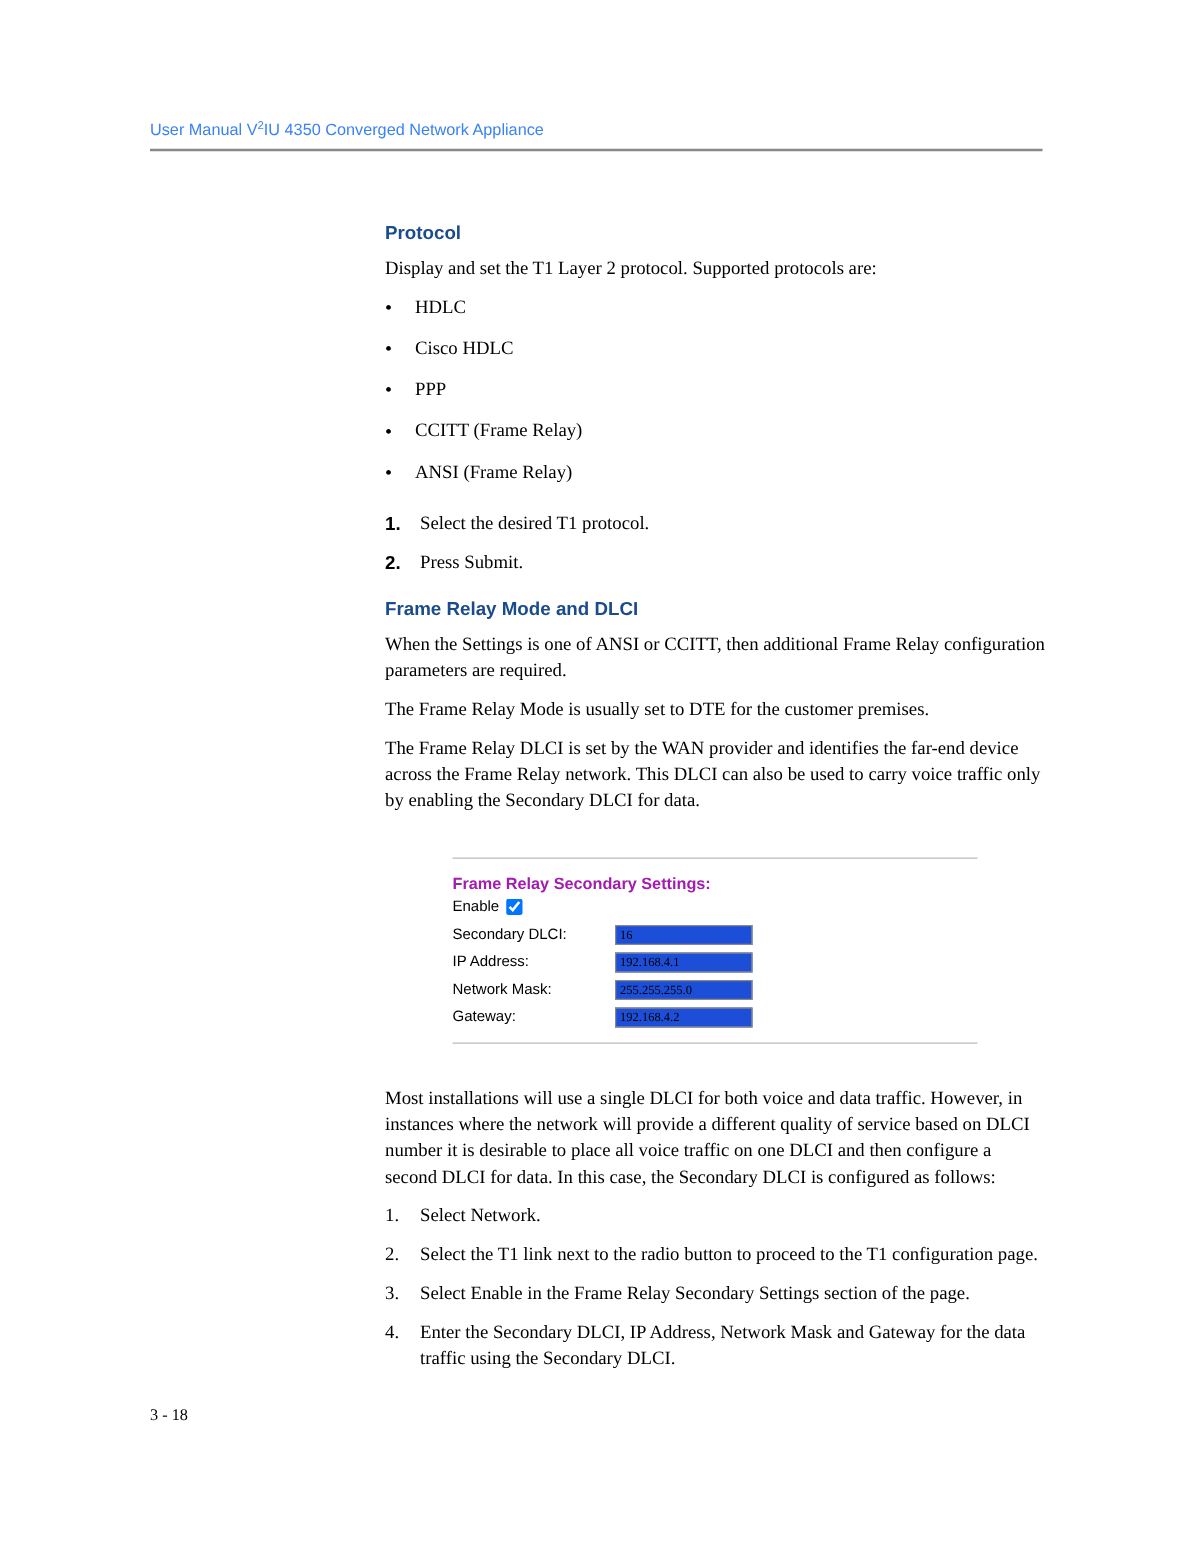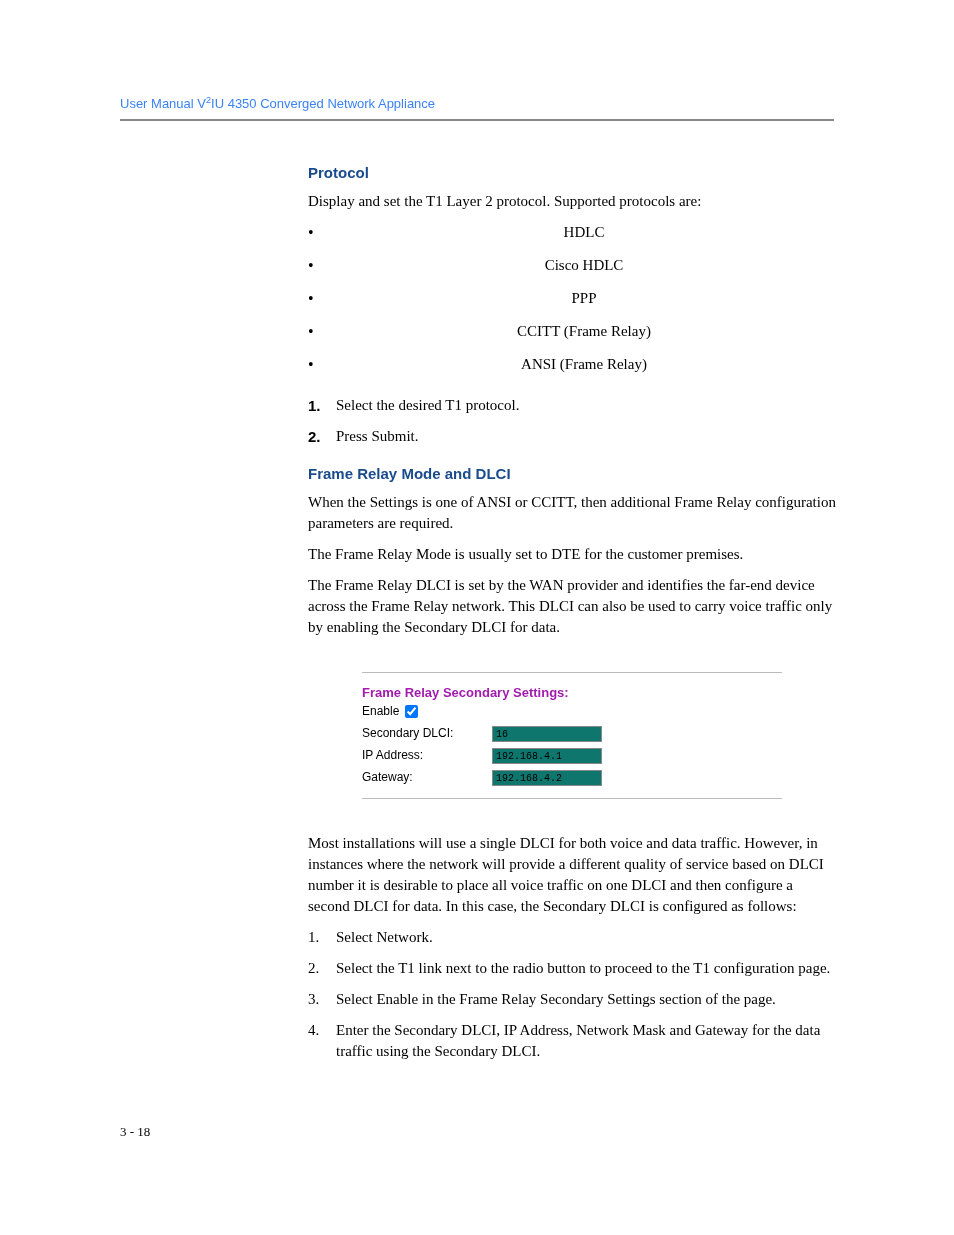--- a/index.html
+++ b/index.html
@@ -27,42 +27,41 @@
       color: #3b82f6;
       padding-bottom: 6px;
     }
     .header-rule {
       border: none;
       border-top: 2px solid #888;
       margin-top: 2px;
     }
     .content {
       position: absolute;
-      top: 146px;
+      top: 160px;
       left: 308px;
       width: 528px;
     }
     .section-heading {
       font-family: Arial, sans-serif;
       font-size: 15px;
       font-weight: bold;
       color: #1a4b8c;
       margin-bottom: 10px;
       margin-top: 18px;
     }
     .body-text {
       font-size: 15px;
       line-height: 1.4;
       margin-bottom: 10px;
     }
     .bullet-list {
       list-style: none;
       margin-left: 0;
       margin-bottom: 20px;
-      text-align: center;
     }
     .bullet-list li {
       position: relative;
       padding-left: 24px;
       font-size: 15px;
       line-height: 1.4;
       margin-bottom: 12px;
     }
     .bullet-list li::before {
       content: "•";
@@ -125,27 +124,27 @@
       align-items: flex-start;
       margin-bottom: 6px;
     }
     .form-label {
       font-family: Verdana, Arial, sans-serif;
       font-size: 12px;
       width: 130px;
       flex-shrink: 0;
     }
     .form-input {
-      font-family: Liberation Mono, monospace;
+      font-family: Liberation Serif, serif;
       font-size: 10px;
       padding: 1px 3px;
       border: 1px solid #888;
       width: 110px;
       height: 16px;
-      background: #0f766e;
+      background: #1d4ed8;
     }
     .figure-hr-bottom {
       border: none;
       border-top: 1px solid #bbb;
       margin-top: 12px;
     }
     .page-num {
       position: absolute;
       bottom: 95px;
       left: 120px;
@@ -197,20 +196,24 @@
     </div>
     <div class="form-row">
       <span class="form-label">Secondary DLCI:</span>
       <input class="form-input" type="text" value="16" style="">
     </div>
     <div class="form-row">
       <span class="form-label">IP Address:</span>
       <input class="form-input" type="text" value="192.168.4.1" style="">
     </div>
     <div class="form-row">
+      <span class="form-label">Network Mask:</span>
+      <input class="form-input" type="text" value="255.255.255.0" style="">
+    </div>
+    <div class="form-row">
       <span class="form-label">Gateway:</span>
       <input class="form-input" type="text" value="192.168.4.2" style="">
     </div>
     <hr class="figure-hr-bottom">
   </div>
 
   <div class="body-text">Most installations will use a single DLCI for both voice and data traffic. However, in instances where the network will provide a different quality of service based on DLCI number it is desirable to place all voice traffic on one DLCI and then configure a second DLCI for data. In this case, the Secondary DLCI is configured as follows:</div>
 
   <ol class="ordered-list serif-num">
     <li><span class="num">1.</span><span>Select Network.</span></li>

